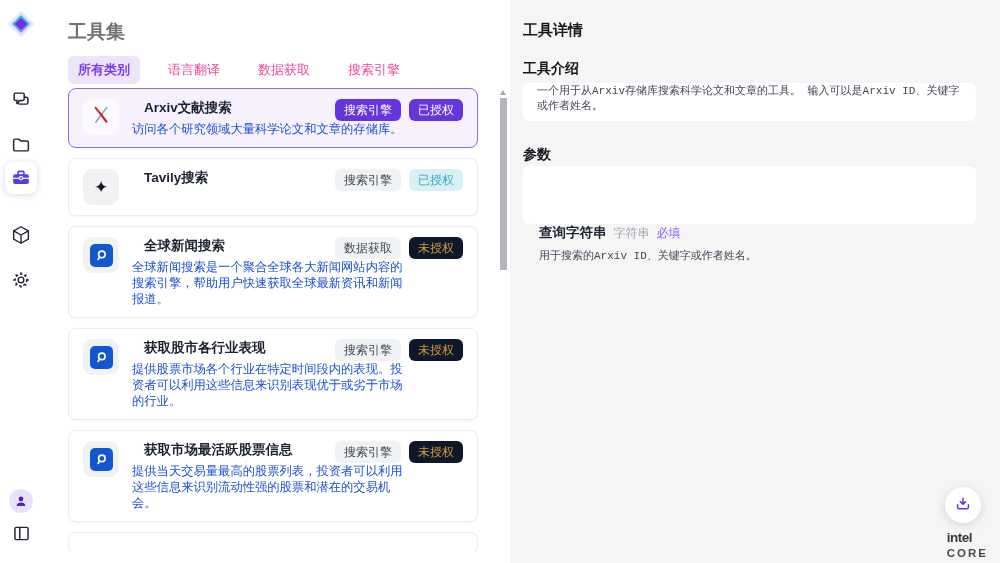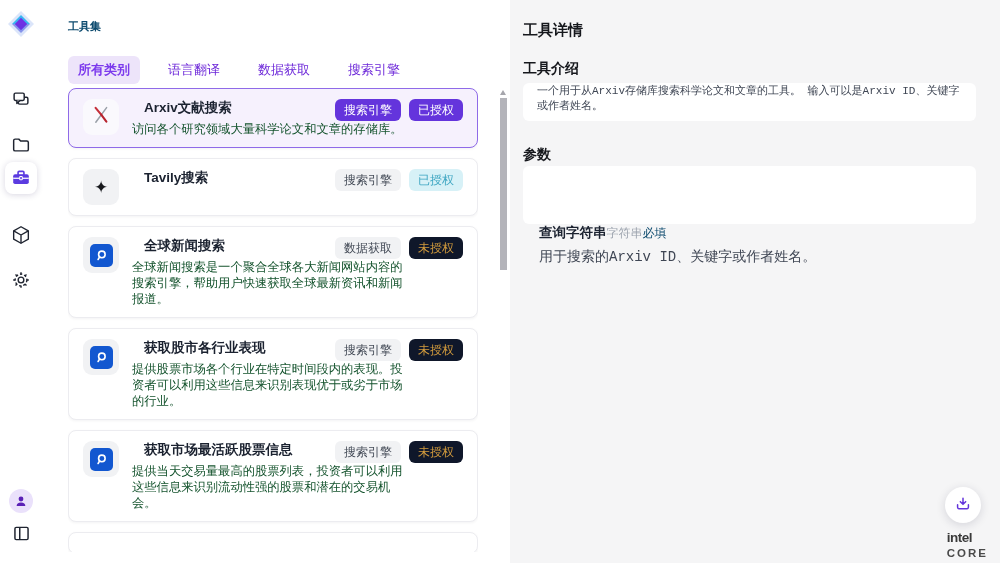--- a/index.html
+++ b/index.html
@@ -9,59 +9,59 @@
   
   .rail { position:absolute; left:0; top:0; width:42px; height:563px; background:#fff; z-index:5; }
   .rail .logo { position:absolute; left:7px; top:10px; width:28px; height:28px; }
   .rail-btn { position:absolute; left:50%; transform:translateX(-50%); width:32px; height:32px; display:flex; align-items:center; justify-content:center; border-radius:8px; cursor:pointer; }
   .rail-btn.active { background:#fff; box-shadow:0 1px 6px rgba(40,30,90,.18); }
   .rail-btn svg { display:block; }
   .avatar { position:absolute; left:9px; top:489px; width:24px; height:24px; border-radius:50%; background:#eae1fb; display:flex; align-items:center; justify-content:center; }
 
   
   .list-panel { position:absolute; left:42px; top:0; width:468px; height:563px; background:#fff; }
-  .panel-title { position:absolute; left:26px; top:19px; font-size:11px; font-weight:bold; color:#0c4a6e; }
+  .panel-title { position:absolute; left:26px; top:19px; font-size:19px; font-weight:bold; color:#737373; }
   .tabs { position:absolute; left:26px; top:56px; display:flex; align-items:center; gap:18px; }
-  .tab { font-size:13px; color:#6d28d9; padding:5px 10px; border-radius:6px; cursor:pointer; white-space:nowrap; }
+  .tab { font-size:13px; color:#ec4899; padding:5px 10px; border-radius:6px; cursor:pointer; white-space:nowrap; }
   .tab.active { color:#7c3aed; background:#ede4fa; font-weight:bold;text-align:center; }
 
   .cards { position:absolute; left:26px; top:88px; width:410px; bottom:11px; overflow:hidden; display:flex; flex-direction:column; gap:10px; }
   .card { background:#fff; border:1px solid #ececf0; border-radius:8px; box-shadow:0 1px 3px rgba(20,20,40,.05); padding:10px 14px; display:flex; gap:13px; cursor:pointer; flex-shrink:0; }
   .card.selected { border:1.5px solid #8f6ae8; background:#f6f1fd; }
   .tool-ic { width:36px; height:36px; border-radius:9px; background:#f1f2f4; flex-shrink:0; display:flex; align-items:center; justify-content:center; }
   .card.selected .tool-ic { background:#faf9fd; }
   .tool-ic .blue-sq { width:23px; height:23px; background:#1257d0; border-radius:5px; display:flex; align-items:center; justify-content:center; }
   .tool-ic .star { font-size:17px; color:#17181c; line-height:1; }
   .card-body { flex:1; min-width:0; }
   .card-head { display:flex; align-items:flex-start;margin-left:12px; }
   .tool-name { font-size:13.5px; font-weight:bold; color:#1b2230; line-height:17px; margin-bottom:2px; }
-  .tool-desc { font-size:12.3px; color:#14532d; line-height:16px; max-width:282px; }
+  .tool-desc { font-size:12.3px; color:#1d4ed8; line-height:16px; max-width:282px; }
   .tags { margin-left:auto; display:flex; gap:8px; padding-left:8px; }
   .tag { font-size:12px; line-height:1; padding:5px 9px; border-radius:6px; white-space:nowrap; height:22px; display:flex; align-items:center; }
   .tag-solid { background:#6434dc; color:#fff; }
   .tag-neutral { background:#f1f2f4; color:#444b57; }
   .tag-teal { background:#d7f1f7; color:#3ea6c2; }
   .tag-warn { background:#0f172a; color:#d29b3d; }
 
   .scrollbar { position:absolute; right:3px; top:88px; bottom:12px; width:7px; }
   .scroll-up { position:absolute; top:2px; left:0; width:0; height:0; border-left:3.5px solid transparent; border-right:3.5px solid transparent; border-bottom:5px solid #a6a6ac; }
   .scroll-thumb { position:absolute; top:10px; left:0; width:7px; height:172px; background:#b4b4ba; }
 
   
   .details { position:absolute; left:510px; top:0; width:490px; height:563px; background:#f5f5f6;font-family:Liberation Mono, monospace; }
   .d-title { position:absolute; left:13px; top:21px; font-size:15px; font-weight:bold; color:#16181d; }
   .d-sub1 { position:absolute; left:13px; top:60px; font-size:14px; font-weight:bold; color:#16181d; }
   .intro-card { position:absolute; left:13px; top:83px; right:24px; height:38px; background:#fff; border-radius:6px; display:flex; padding:0 14px; font-size:11px; color:#3f4654; }
   .d-sub2 { position:absolute; left:13px; top:146px; font-size:14px; font-weight:bold; color:#16181d; }
   .param-card { position:absolute; left:13px; top:166px; right:24px; height:58px; background:#fff; border-radius:6px; padding:11px 16px; }
-  .param-head { display:flex; align-items:baseline; }
+  .param-head { display:flex; align-items:baseline; gap:7px; }
   .param-name { font-size:13.5px; font-weight:bold; color:#1b2230; }
   .param-type { font-size:12px; color:#9aa1ac; }
-  .param-req { font-size:12px; color:#0c4a6e;margin-top:48px; }
-  .param-desc { margin-top:6px; font-size:14px; color:#3f4654; }
+  .param-req { font-size:12px; color:#8b5cf6;margin-top:48px; }
+  .param-desc { margin-top:6px; font-size:11px; color:#3f4654; }
 
   
   .fab { position:absolute; left:945px; top:487px; width:36px; height:36px; border-radius:50%; background:#fff; border:none; box-shadow:0 2px 10px rgba(30,30,60,.15); display:flex; align-items:center; justify-content:center; cursor:pointer; z-index:6; }
   .intel { position:absolute; right:12px; top:531px; z-index:6; text-align:right; line-height:1; }
   .intel-row { display:flex; align-items:baseline; gap:3px; justify-content:flex-end; color:#3a3a3a;flex-direction:column; }
   .intel-word { font-size:13.5px; font-weight:bold; letter-spacing:-0.5px; }
   .core-word { font-size:11.5px; letter-spacing:2px; text-transform:uppercase; font-weight:bold; color:#4a4a4a; }
   .ultra-badge { display:inline-block; margin-top:2px; background:#e9e9e9; color:#8a8a8a; font-size:5px; letter-spacing:1px; padding:1.5px 4px; border-radius:2px; }
 </style>
 </head>

